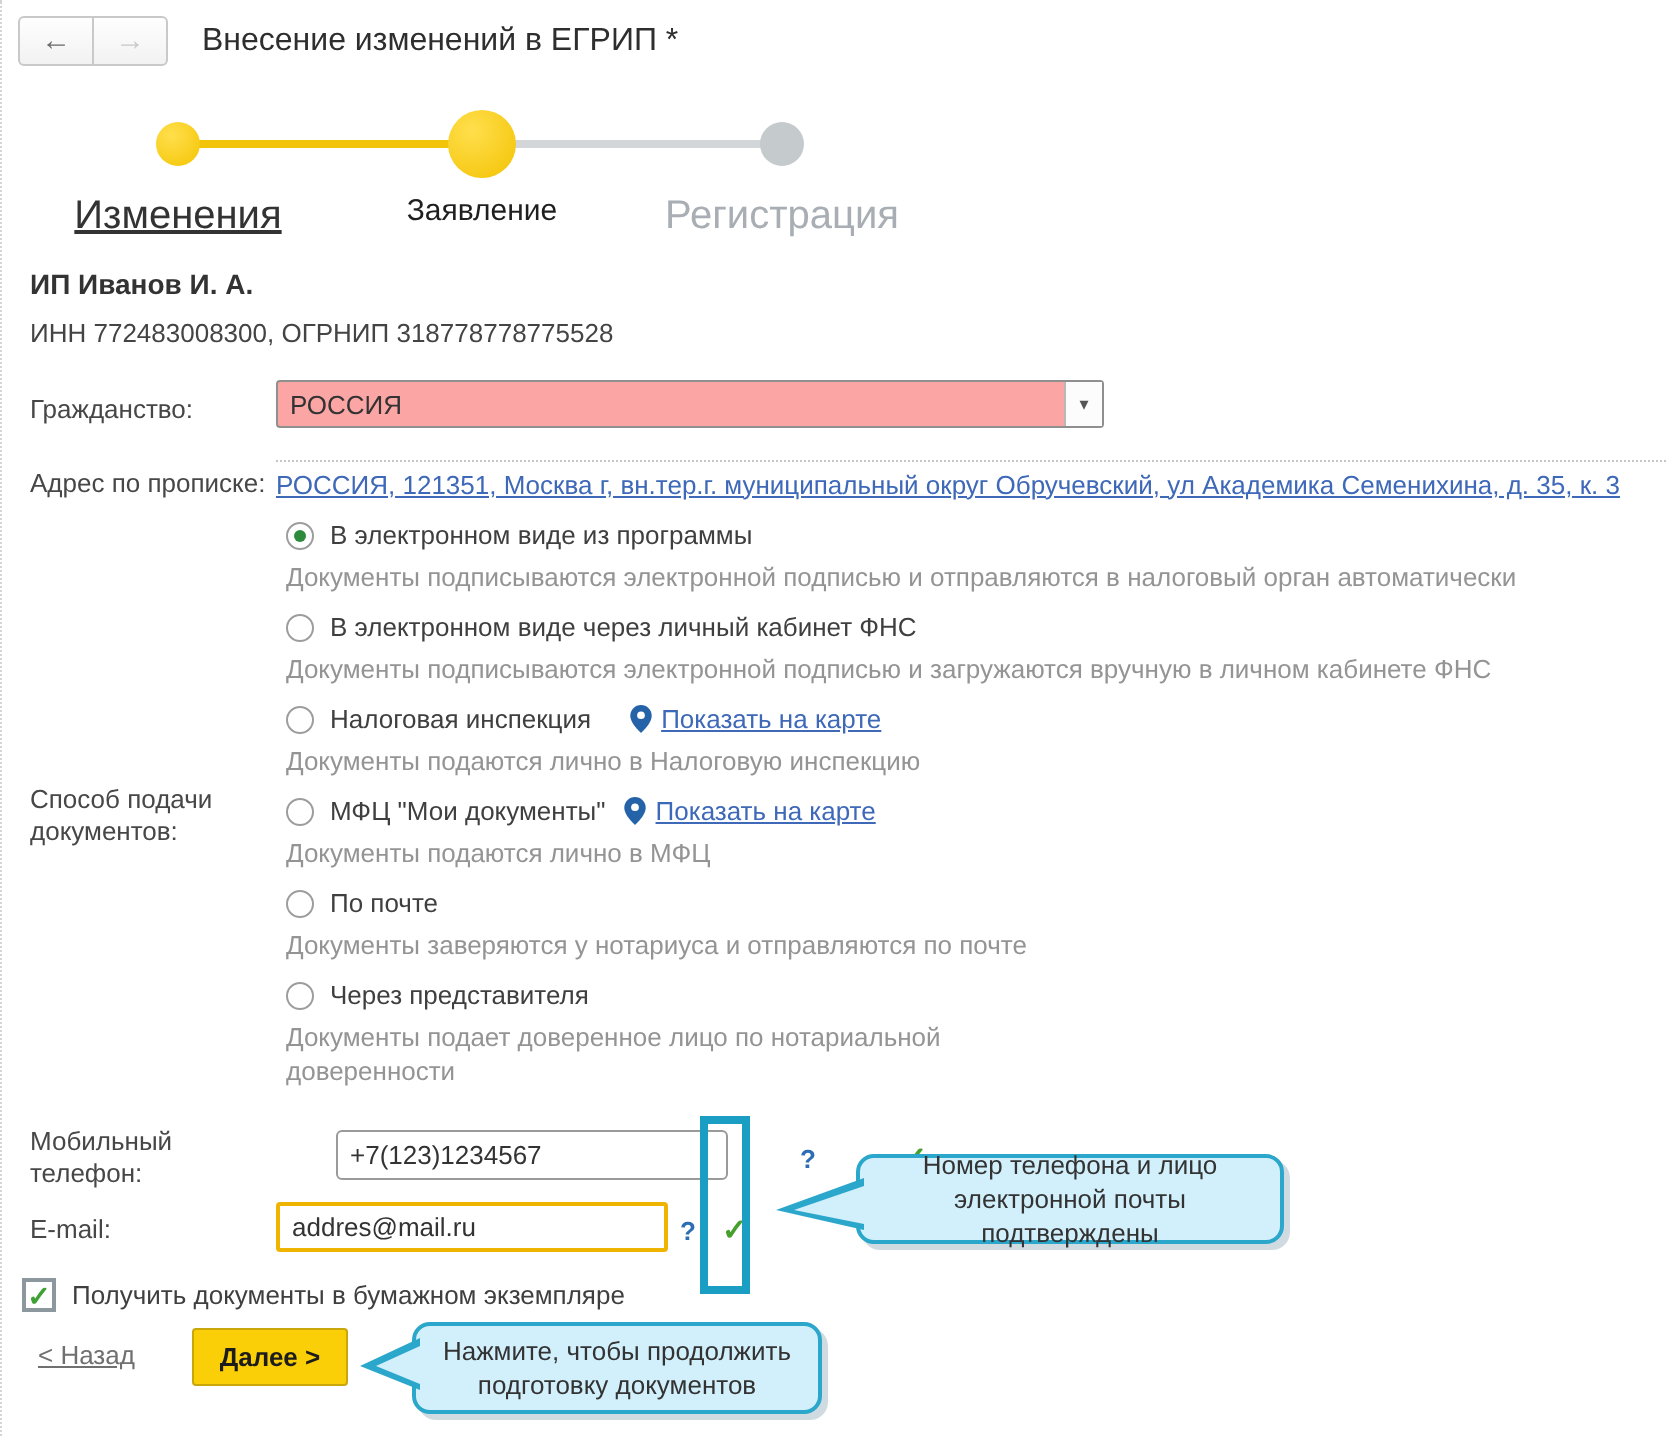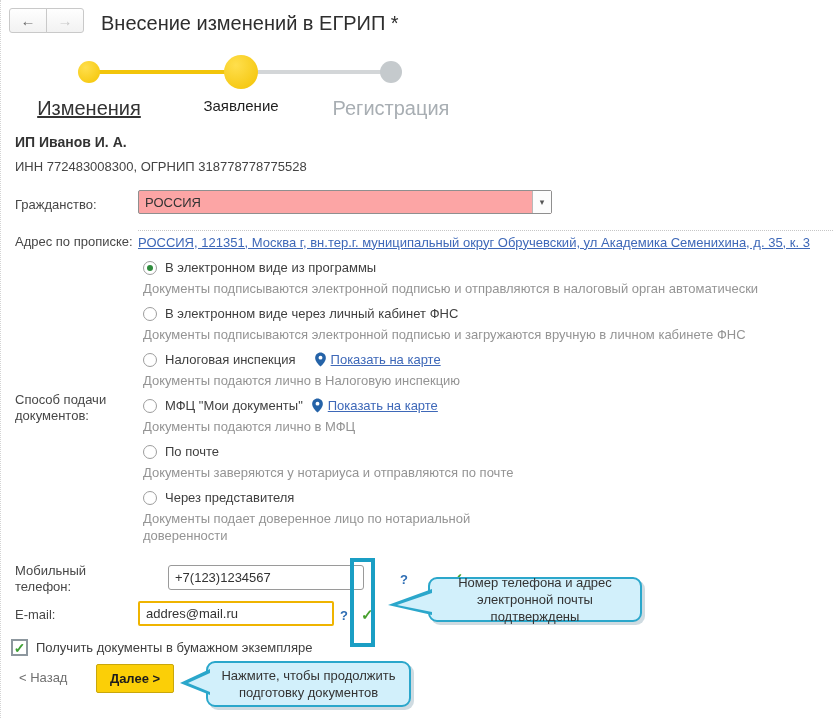--- a/index.html
+++ b/index.html
@@ -8,21 +8,21 @@
     position:relative; width:834px; height:718px; background:#fff;
     font-family:"Liberation Sans", sans-serif; font-size:13px; color:#444;
     overflow:hidden; border-left:1px dotted #d4d4d4;
   }
   
   .nav { position:absolute; top:8px; left:8px; display:flex; }
   .nav-btn { width:38px; height:25px; border:1px solid #c9c9c9; background:linear-gradient(#fefefe,#f2f2f2);
     display:flex; align-items:center; justify-content:center; font-size:15px; cursor:pointer; }
   .nav-btn.back { border-radius:3px 0 0 3px; color:#6a6a6a; }
   .nav-btn.fwd  { border-radius:0 3px 3px 0; color:#c9c9c9; margin-left:-1px; }
-  .title { position:absolute; top:12px; left:100px; font-size:20px; color:#2e2e2e; }
+  .title { position:absolute; top:12px; left:100px; font-size:16px; color:#2e2e2e; }
   
   .step-line { position:absolute; height:4px; top:70px; }
   .line-done { left:88px; width:152px; background:#f2c50a; }
   .line-todo { left:240px; width:150px; background:#d3d6d8; }
   .dot { position:absolute; border-radius:50%; }
   .dot-done { left:77px; top:61px; width:22px; height:22px; background:radial-gradient(circle at 35% 30%, #ffdf4d, #f4c402); }
   .dot-cur  { left:223px; top:55px; width:34px; height:34px; background:radial-gradient(circle at 35% 30%, #ffdf4d, #f3c202); }
   .dot-next { left:379px; top:61px; width:22px; height:22px; background:#c5cacd; }
   .step-label { position:absolute; top:97px; width:140px; text-align:center; font-size:20px; }
   .sl-1 { left:18px; color:#333; text-decoration:underline; cursor:pointer; }
@@ -76,21 +76,21 @@
   .callout-2 { left:205px; top:661px; width:205px; height:46px; }
   .tail { position:absolute; }
   .tail-1 { left:-42px; top:8px; }
   .tail-2 { left:-28px; top:4px; }
   
   .paper-row { position:absolute; left:10px; top:639px; display:flex; align-items:center; }
   .checkbox { width:17px; height:17px; border:2px solid #8d979e; background:#fff; display:flex;
     align-items:center; justify-content:center; cursor:pointer; }
   .checkbox .tick { color:#3fa035; font-weight:bold; font-size:14px; line-height:1; }
   .paper-label { margin-left:8px; color:#3f3f3f; }
-  .back-link { position:absolute; left:18px; top:670px; color:#707070; cursor:pointer; }
+  .back-link { position:absolute; left:18px; top:670px; color:#707070; cursor:pointer;text-decoration:underline; }
   .next-btn { position:absolute; left:95px; top:664px; width:78px; height:29px; background:#fbcf07;
     border:1px solid #c9a70b; border-radius:2px; font-family:"Liberation Sans", sans-serif;
     font-weight:bold; font-size:13px; color:#1c1c1c; cursor:pointer; }
 </style>
 </head>
 <body>
 
 <div class="page">
 
   <div class="nav">
@@ -211,21 +211,21 @@
     <span class="chk-green">✓</span>
   </div>
 
   <div class="confirm-frame"></div>
 
   <div class="callout callout-1">
     <svg class="tail tail-1" width="44" height="32">
       <polygon points="44,2 0,18 44,28" fill="#2ba7cb"></polygon>
       <polygon points="44,6 9,18 44,25" fill="#d2f0fb"></polygon>
     </svg>
-    <span>Номер телефона и адрес электронной почты подтверждены</span>
+    <span>Номер телефона и лицо электронной почты подтверждены</span>
   </div>
 
   <div class="paper-row">
     <span class="checkbox">
       <span class="tick">✓</span>
     </span>
     <span class="paper-label">Получить документы в бумажном экземпляре</span>
   </div>
 
   <div class="back-link">&lt; Назад</div>

